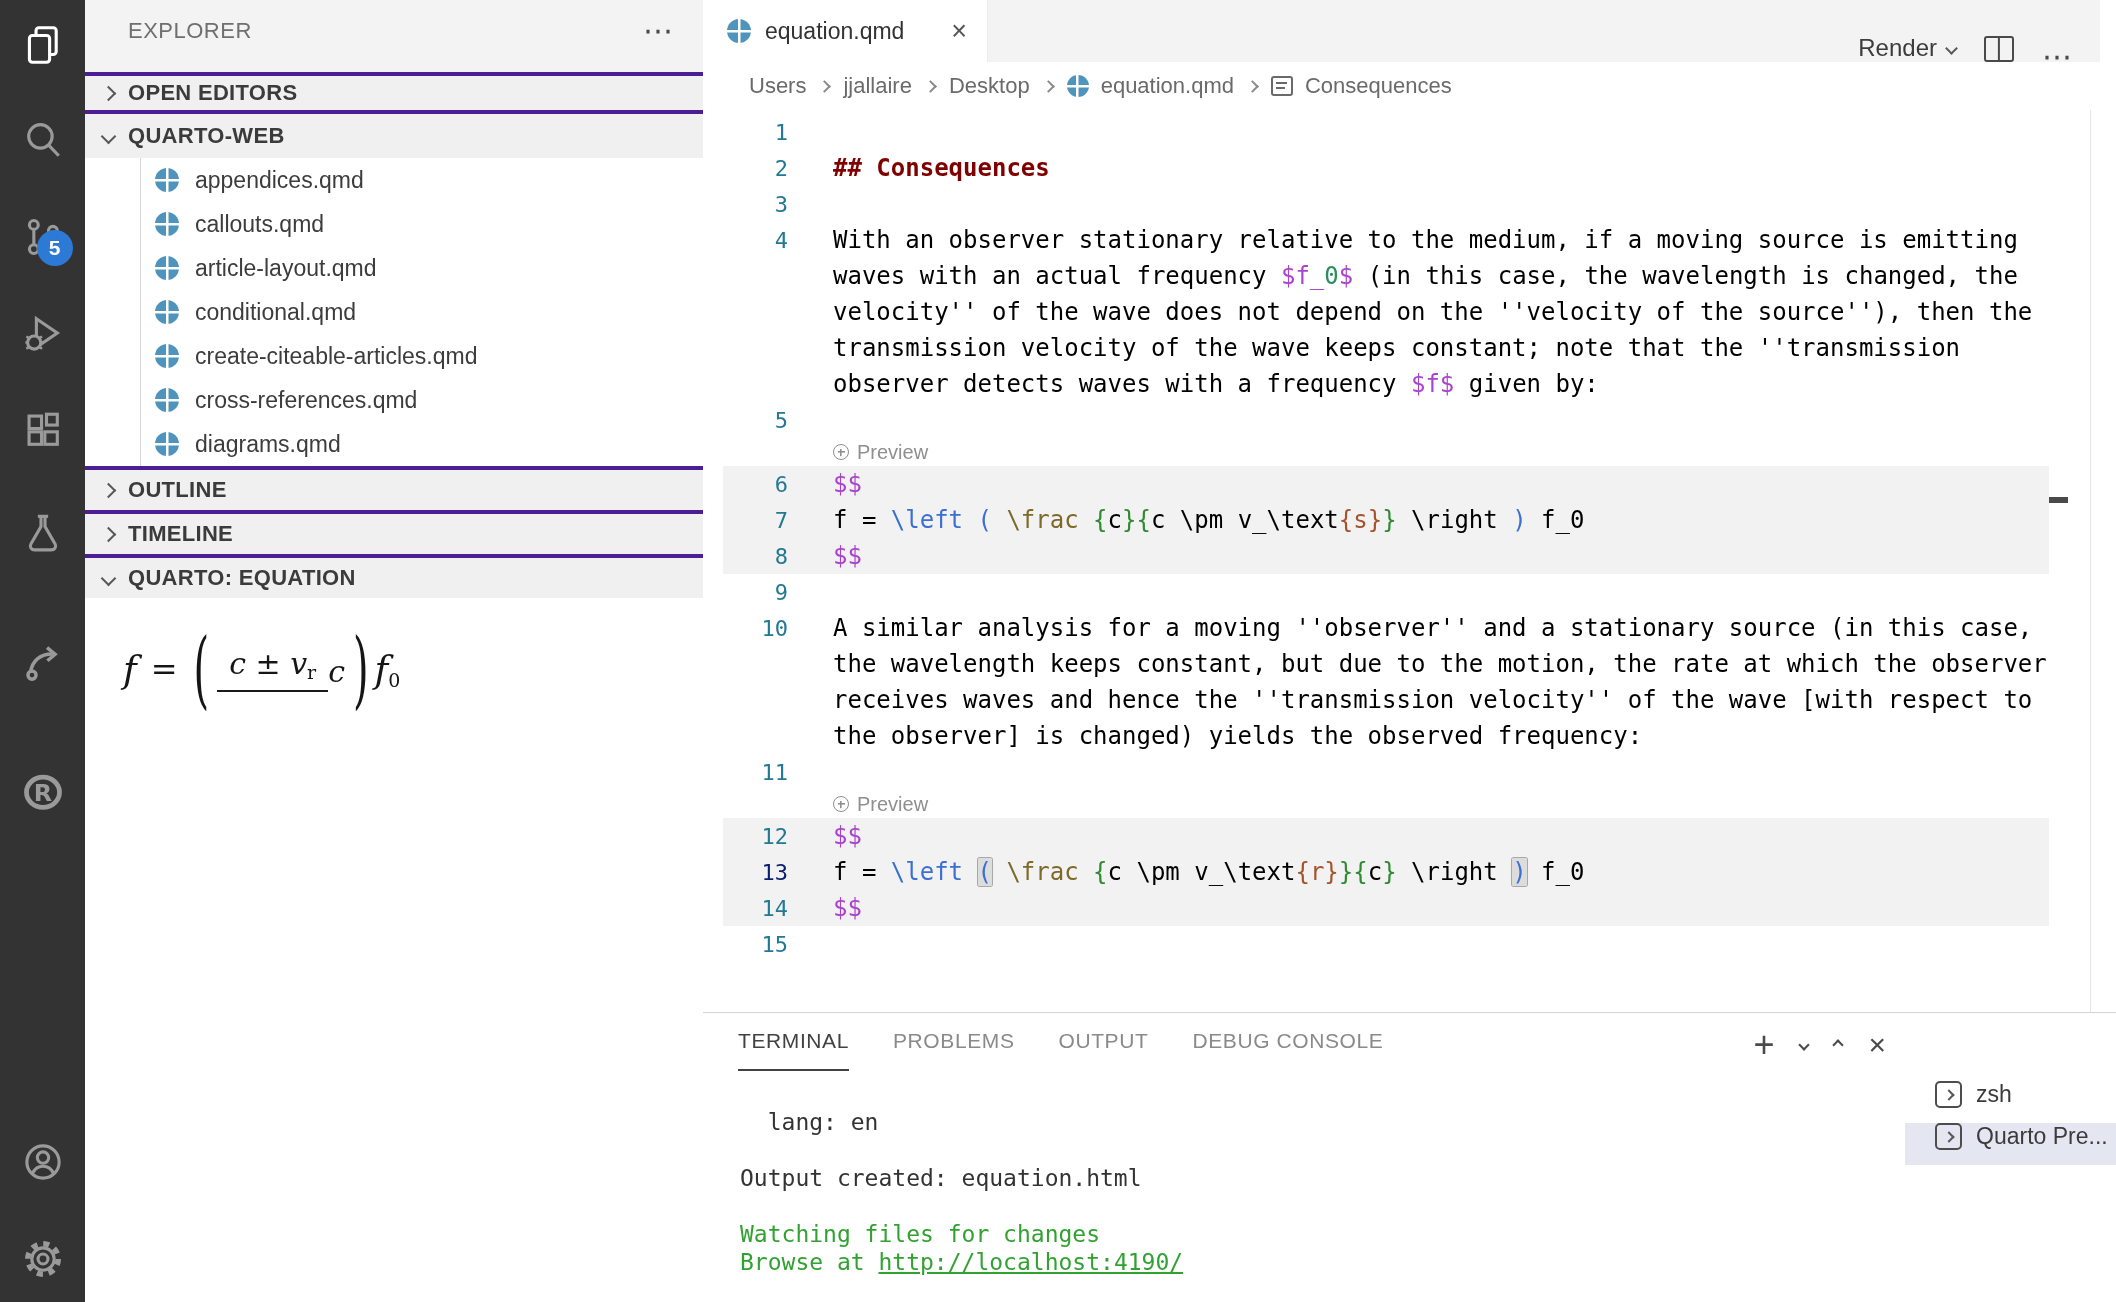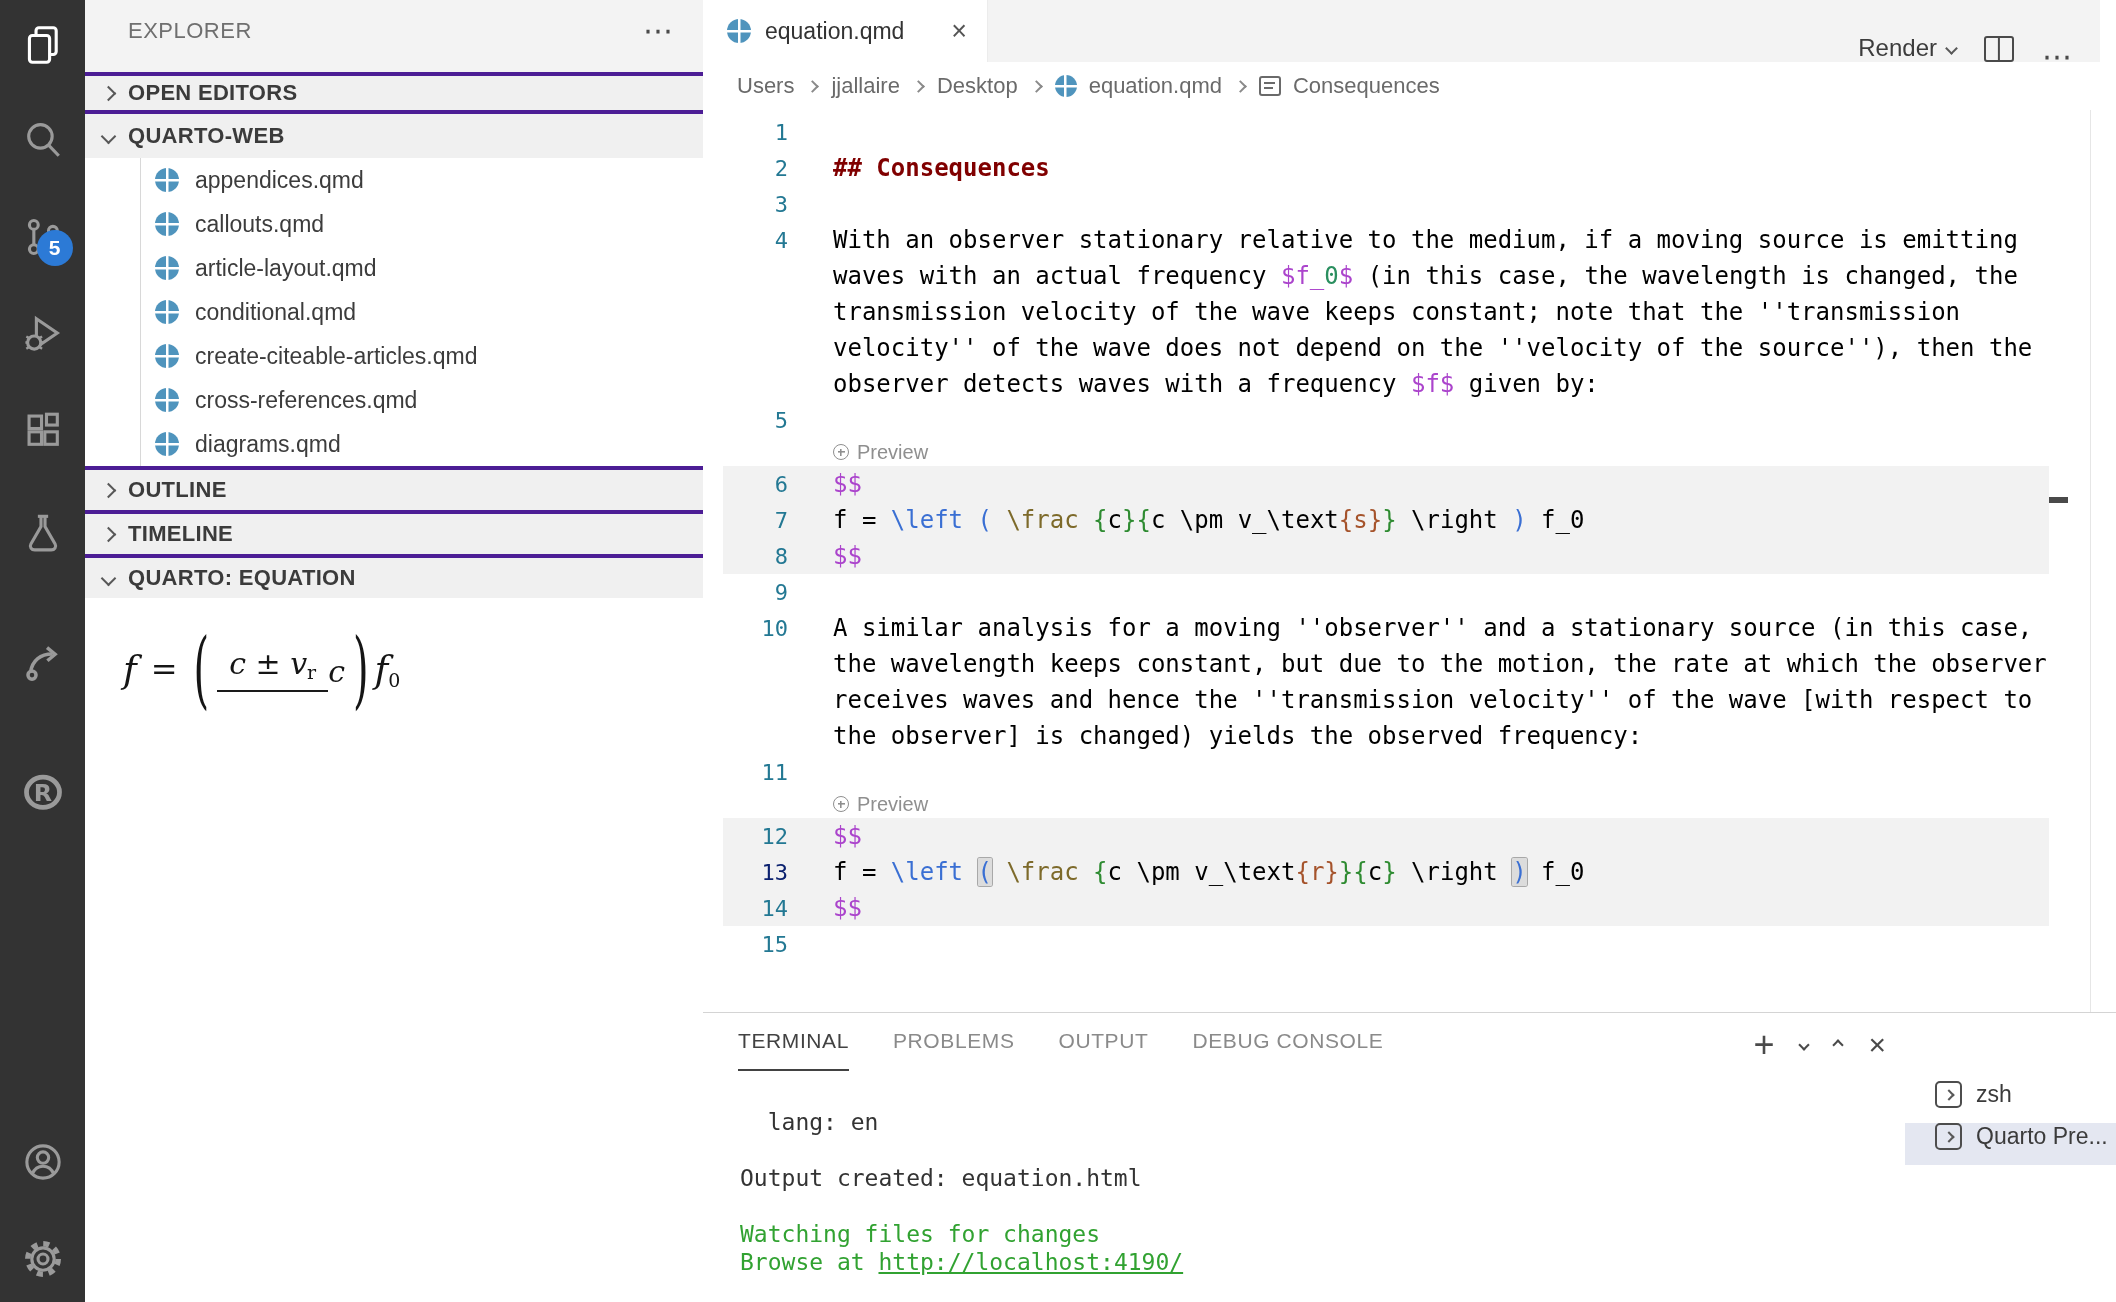--- a/index.html
+++ b/index.html
@@ -59,21 +59,21 @@
   .tabstrip{position:absolute;top:0;left:0;right:0;height:62px;background:#f3f3f3;display:flex;}
   .tab{height:62px;width:285px;background:#ffffff;display:flex;align-items:center;gap:14px;
     padding:0 20px 0 24px;box-sizing:border-box;border-right:1px solid #ececec;cursor:pointer;}
   .tab-label{font-size:23px;color:#333333;}
   .tab .close{margin-left:auto;font-size:27px;color:#555;cursor:pointer;line-height:1;}
   .ed-actions{position:absolute;right:26px;top:0;height:62px;display:flex;align-items:flex-end;gap:28px;}
   .render{display:flex;align-items:center;gap:10px;font-size:24px;color:#3c3c3c;cursor:pointer;}
   .split-icon{width:26px;height:22px;border:2.2px solid #4a4a4a;border-radius:3px;position:relative;cursor:pointer;}
   .split-icon::after{content:"";position:absolute;left:50%;top:0;bottom:0;width:2.2px;background:#4a4a4a;transform:translateX(-50%);}
   .breadcrumb{position:absolute;top:62px;left:0;right:0;height:48px;background:#fff;display:flex;
-    align-items:center;gap:12px;padding-left:34px;font-size:22px;color:#6a6a6a;}
+    align-items:center;gap:12px;padding-left:46px;font-size:22px;color:#6a6a6a;}
   .bc-sep{border-color:#8a8a8a;margin:0 2px;}
   .bc-ico{width:22px;height:22px;}
   .sym-ico{width:22px;height:20px;border:2px solid #6a6a6a;border-radius:3px;box-sizing:border-box;
     background:
       linear-gradient(#6a6a6a,#6a6a6a) 3px 4px/11px 2px no-repeat,
       linear-gradient(#6a6a6a,#6a6a6a) 3px 9px/9px 2px no-repeat;}
   .code{position:absolute;top:110px;left:0;right:0;bottom:0;padding-top:4px;cursor:text;}
   .row{height:36px;display:flex;align-items:center;white-space:pre;
     font-family:"DejaVu Sans Mono",monospace;font-size:24px;}
   .row.blk{background:linear-gradient(#f2f2f2,#f2f2f2) 20px 0/1326px 100% no-repeat;}
@@ -295,22 +295,22 @@
         <span class="chev r small bc-sep"></span>
         <span class="sym-ico"></span>
         <span class="bc-label">Consequences</span>
       </div>
     <div class="code" id="code">
         <div class="row"><span class="gut">1</span><span class="ctext"></span></div>
         <div class="row"><span class="gut">2</span><span class="ctext"><span class="tk-h">## Consequences</span></span></div>
         <div class="row"><span class="gut">3</span><span class="ctext"></span></div>
         <div class="row"><span class="gut">4</span><span class="ctext"><span class="tk-c">With an observer stationary relative to the medium, if a moving source is emitting</span></span></div>
         <div class="row"><span class="gut"></span><span class="ctext"><span class="tk-c">waves with an actual frequency </span><span class="tk-m">$f_</span><span class="tk-n">0</span><span class="tk-m">$</span><span class="tk-c"> (in this case, the wavelength is changed, the</span></span></div>
+        <div class="row"><span class="gut"></span><span class="ctext"><span class="tk-c">velocity'' of the wave does not depend on the ''velocity of the source''), then the</span></span></div>
         <div class="row"><span class="gut"></span><span class="ctext"><span class="tk-c">transmission velocity of the wave keeps constant; note that the ''transmission</span></span></div>
-        <div class="row"><span class="gut"></span><span class="ctext"><span class="tk-c">velocity'' of the wave does not depend on the ''velocity of the source''), then the</span></span></div>
         <div class="row"><span class="gut"></span><span class="ctext"><span class="tk-c">observer detects waves with a frequency </span><span class="tk-m">$f$</span><span class="tk-c"> given by:</span></span></div>
         <div class="row"><span class="gut">5</span><span class="ctext"></span></div>
         <div class="row lens"><span class="lens-ico"></span><span class="lens-label">Preview</span></div>
         <div class="row blk"><span class="gut">6</span><span class="ctext"><span class="tk-m">$$</span></span></div>
         <div class="row blk"><span class="gut">7</span><span class="ctext"><span class="tk-c">f = </span><span class="tk-k">\left</span><span class="tk-c"> </span><span class="tk-k">(</span><span class="tk-c"> </span><span class="tk-f">\frac</span><span class="tk-c"> </span><span class="tk-g">{</span><span class="tk-c">c</span><span class="tk-g">}</span><span class="tk-g">{</span><span class="tk-c">c </span><span class="tk-c">\pm</span><span class="tk-c"> v_</span><span class="tk-c">\text</span><span class="tk-w">{s}</span><span class="tk-g">}</span><span class="tk-c"> </span><span class="tk-c">\right</span><span class="tk-c"> </span><span class="tk-k">)</span><span class="tk-c"> f_0</span></span></div>
         <div class="row blk"><span class="gut">8</span><span class="ctext"><span class="tk-m">$$</span></span></div>
         <div class="row"><span class="gut">9</span><span class="ctext"></span></div>
         <div class="row"><span class="gut">10</span><span class="ctext"><span class="tk-c">A similar analysis for a moving ''observer'' and a stationary source (in this case,</span></span></div>
         <div class="row"><span class="gut"></span><span class="ctext"><span class="tk-c">the wavelength keeps constant, but due to the motion, the rate at which the observer</span></span></div>
         <div class="row"><span class="gut"></span><span class="ctext"><span class="tk-c">receives waves and hence the ''transmission velocity'' of the wave [with respect to</span></span></div>

